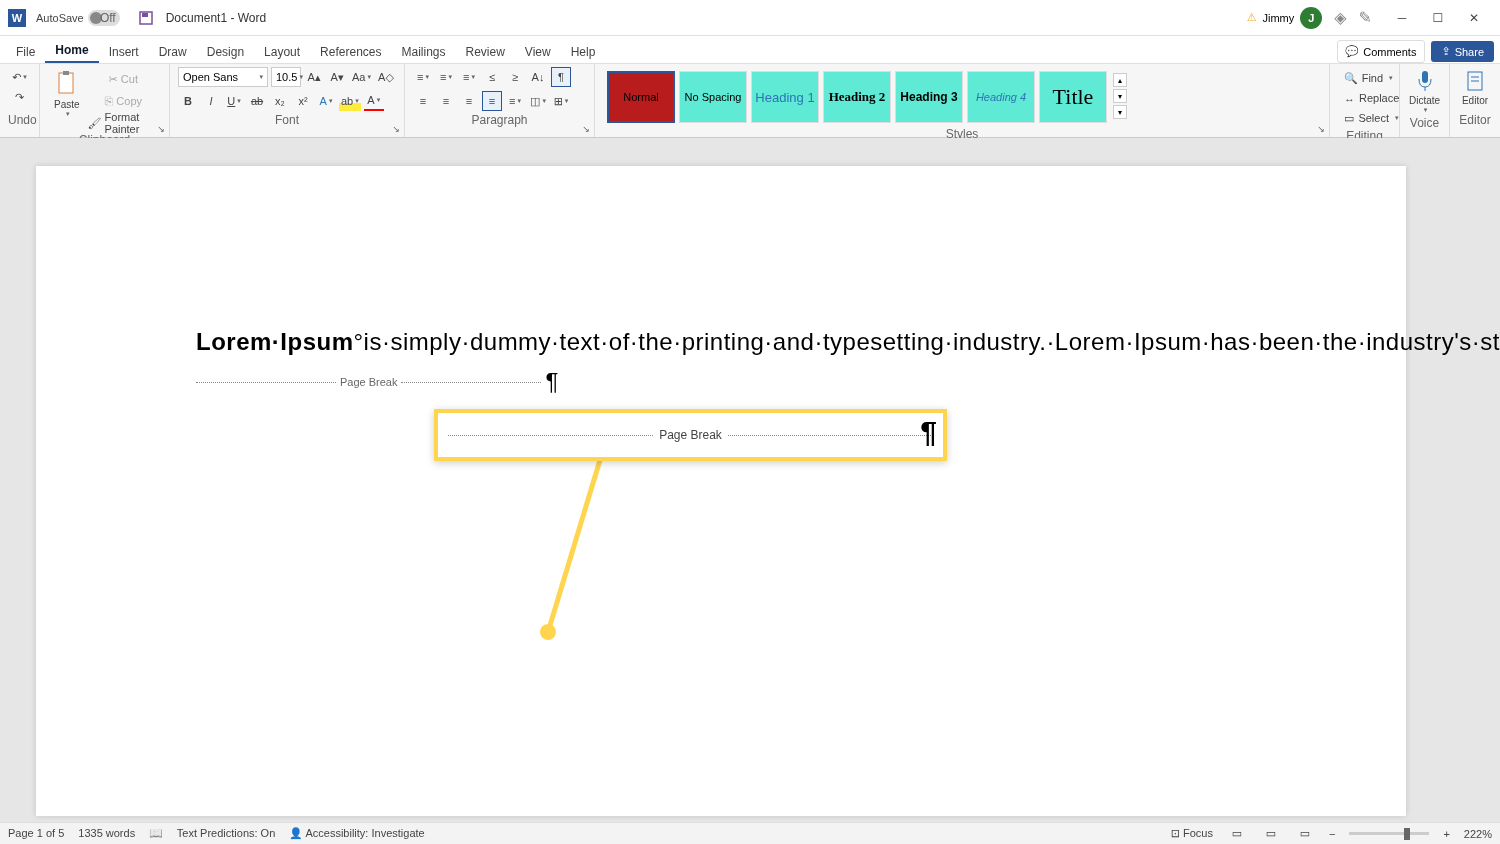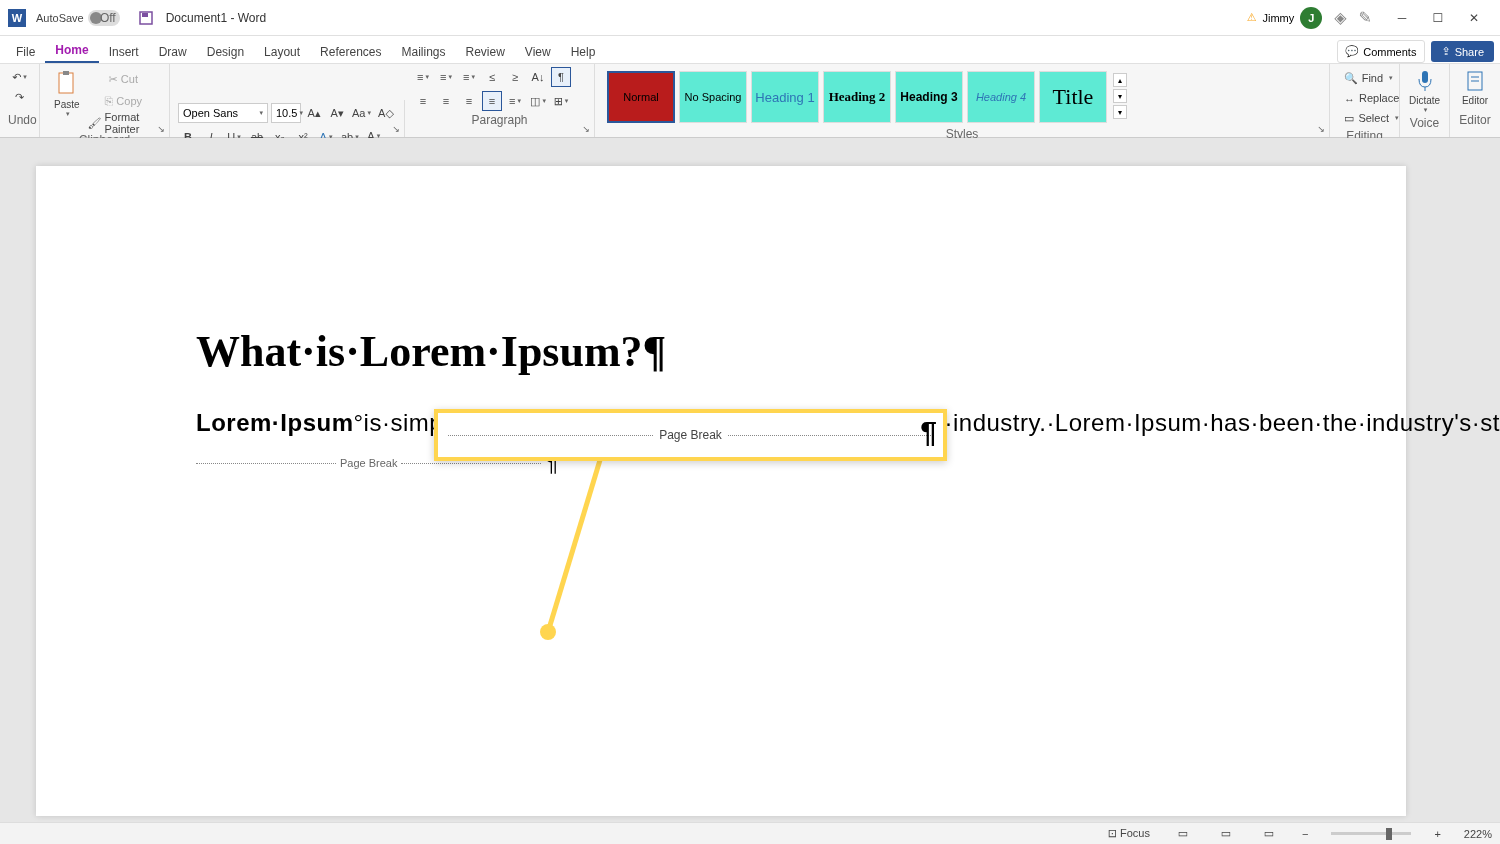--- a/index.html
+++ b/index.html
@@ -19,21 +19,21 @@
     .titlebar-right { display: flex; align-items: center; gap: 12px; margin-left: auto; }
     .user-badge { display: flex; align-items: center; gap: 6px; font-size: 11px; }
     .avatar { width: 22px; height: 22px; background: #2e7d32; color: white; border-radius: 50%; display: flex; align-items: center; justify-content: center; font-size: 11px; font-weight: bold; }
     .warn-icon { color: #f9a825; }
     .win-controls { display: flex; gap: 0; }
     .win-btn { width: 36px; height: 28px; display: flex; align-items: center; justify-content: center; font-size: 12px; color: #444; }
     
     
     .ribbon-tabs { height: 28px; background: #fff; display: flex; align-items: flex-end; padding: 0 6px; border-bottom: 1px solid #e0e0e0; }
     .tab { padding: 4px 10px; font-size: 12px; color: #444; cursor: pointer; }
-    .tab.active { color: #a21caf; border-bottom: 2px solid #2b579a; font-weight: 600; }
+    .tab.active { color: #0f172a; border-bottom: 2px solid #2b579a; font-weight: 600; }
     .ribbon-right { margin-left: auto; display: flex; gap: 6px; align-items: center; }
     .comments-btn { display: flex; align-items: center; gap: 4px; font-size: 11px; padding: 4px 8px; border: 1px solid #ddd; border-radius: 3px; }
     .share-btn { display: flex; align-items: center; gap: 4px; font-size: 11px; padding: 4px 10px; background: #2b579a; color: white; border-radius: 3px; }
     
     
     .ribbon { height: 74px; background: #f6f6f6; display: flex; border-bottom: 1px solid #ccc; }
     .ribbon-group { border-right: 1px solid #ddd; padding: 3px 8px 0 8px; display: flex; flex-direction: column; position: relative; }
     .ribbon-group-label { font-size: 12px; color: #666; text-align: center; margin-top: auto; padding-bottom: 10px; }
     .ribbon-row { display: flex; align-items: center; gap: 3px; }
     .ribbon-btn { min-width: 20px; height: 20px; display: flex; align-items: center; justify-content: center; font-size: 11px; color: #444; padding: 0 2px; }
@@ -77,21 +77,21 @@
     .callout-inner { width: 100%; display: flex; align-items: center; }
     .callout-line-l { flex: 1; border-bottom: 1px dotted #888; }
     .callout-line-r { flex: 1; border-bottom: 1px dotted #888; }
     .callout-label { padding: 0 6px; font-size: 12px; color: #444; }
     .callout-pilcrow { font-size: 30px; color: #000; font-weight: bold; position: absolute; right: 6px; top: 2px; }
     .callout-connector { position: absolute; z-index: 9; pointer-events: none; }
     
     
     .statusbar { position: absolute; bottom: 0; left: 0; right: 0; height: 22px; background: #f3f3f3; border-top: 1px solid #ddd; display: flex; align-items: center; padding: 0 8px; font-size: 11px; color: #444; }
     .status-left { display: flex; gap: 14px; }
-    .status-right { margin-left: auto; display: flex; align-items: center; gap: 23px; }
+    .status-right { margin-left: auto; display: flex; align-items: center; gap: 14px; }
     .view-btn { width: 20px; height: 16px; display: flex; align-items: center; justify-content: center; }
     .zoom-slider { width: 80px; height: 3px; background: #ccc; position: relative; }
     .zoom-thumb { width: 6px; height: 12px; background: #666; position: absolute; left: 55px; top: -4px; }
     
     .ribbon-collapse { position: absolute; right: 6px; bottom: 4px; font-size: 10px; color: #666; }
   </style>
 </head>
 <body>
 
 <div class="titlebar">
@@ -171,21 +171,21 @@
       <div style="display:flex;flex-direction:column;gap:2px;padding-top:2px;">
         <div class="ribbon-btn" style="color:#aaa;">✂ <span style="margin-left:3px;">Cut</span></div>
         <div class="ribbon-btn" style="color:#aaa;">⎘ <span style="margin-left:3px;">Copy</span></div>
         <div class="ribbon-btn">🖌 <span style="margin-left:3px;">Format Painter</span></div>
       </div>
     </div>
     <div class="ribbon-group-label">Clipboard</div>
     <div class="dialog-launcher">↘</div>
   </div>
 
-  <div class="ribbon-group" style="width:235px;margin-top:36px;">
+  <div class="ribbon-group" style="width:235px;">
     <div class="ribbon-row">
       <div class="font-combo">
           <span>Open Sans</span>
           <span class="dropdown-arrow">▾</span>
         </div>
       <div class="size-combo">
           <span>10.5</span>
           <span class="dropdown-arrow">▾</span>
         </div>
       <div class="ribbon-btn">A▴</div>
@@ -290,21 +290,20 @@
         </svg>
       <span>Editor</span>
     </div>
     <div class="ribbon-group-label">Editor</div>
   </div>
   <div class="ribbon-collapse">⌄</div>
 </div>
 
 <div class="doc-area">
   <div class="page">
-    <h1 class="doc-heading">What·is·Lorem·Ipsum?¶</h1>
     <p class="doc-para">
       <b>Lorem·Ipsum</b><span>°is·simply·dummy·text·of·the·printing·and·typesetting·industry.·Lorem·Ipsum·has·been·the·industry's·standard·dummy·text·ever·since·the·1500s,·when·an·unknown·printer·took·a·galley·of·type·and·scrambled·it·to·make·a·type·specimen·book.·It·has·survived·not·only·five·centuries,·but·also·the·leap·into·electronic·typesetting,·remaining·essentially·unchanged.·It·was·</span>
     </p>
     <div class="page-break-small">
       <div class="pb-line"></div>
       <span class="pb-label">Page Break</span>
       <div class="pb-line-right"></div>
       <span class="pb-pilcrow">¶</span>
     </div>
   </div>
@@ -317,20 +316,27 @@
     <div class="callout-line-r"></div>
   </div>
   <span class="callout-pilcrow">¶</span>
 </div>
 <svg class="callout-connector" style="top:460px;left:540px;" width="80" height="180">
   <line x1="60" y1="0" x2="8" y2="172" stroke="#ffd54f" stroke-width="5"></line>
   <circle cx="8" cy="172" r="8" fill="#ffd54f"></circle>
 </svg>
 
 <div class="statusbar">
+  <div class="status-left">
+    <span>Page 1 of 5</span>
+    <span>1335 words</span>
+    <span>📖</span>
+    <span>Text Predictions: On</span>
+    <span>👤 <span>Accessibility: Investigate</span></span>
+  </div>
   <div class="status-right">
     <span>⊡ <span>Focus</span></span>
     <div class="view-btn">▭</div>
     <div class="view-btn">▭</div>
     <div class="view-btn">▭</div>
     <span>−</span>
     <div class="zoom-slider">
         <div class="zoom-thumb"></div>
       </div>
     <span>+</span>

